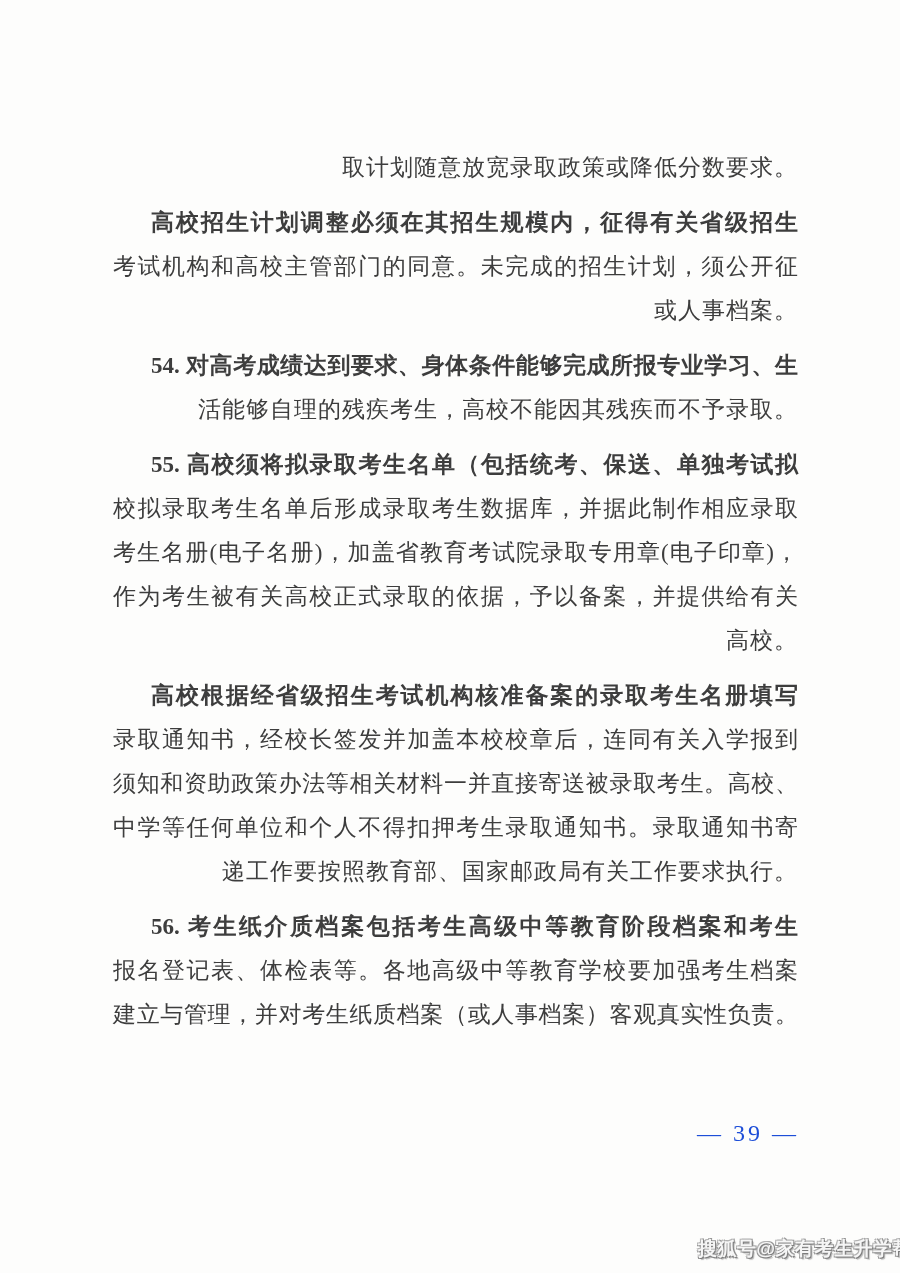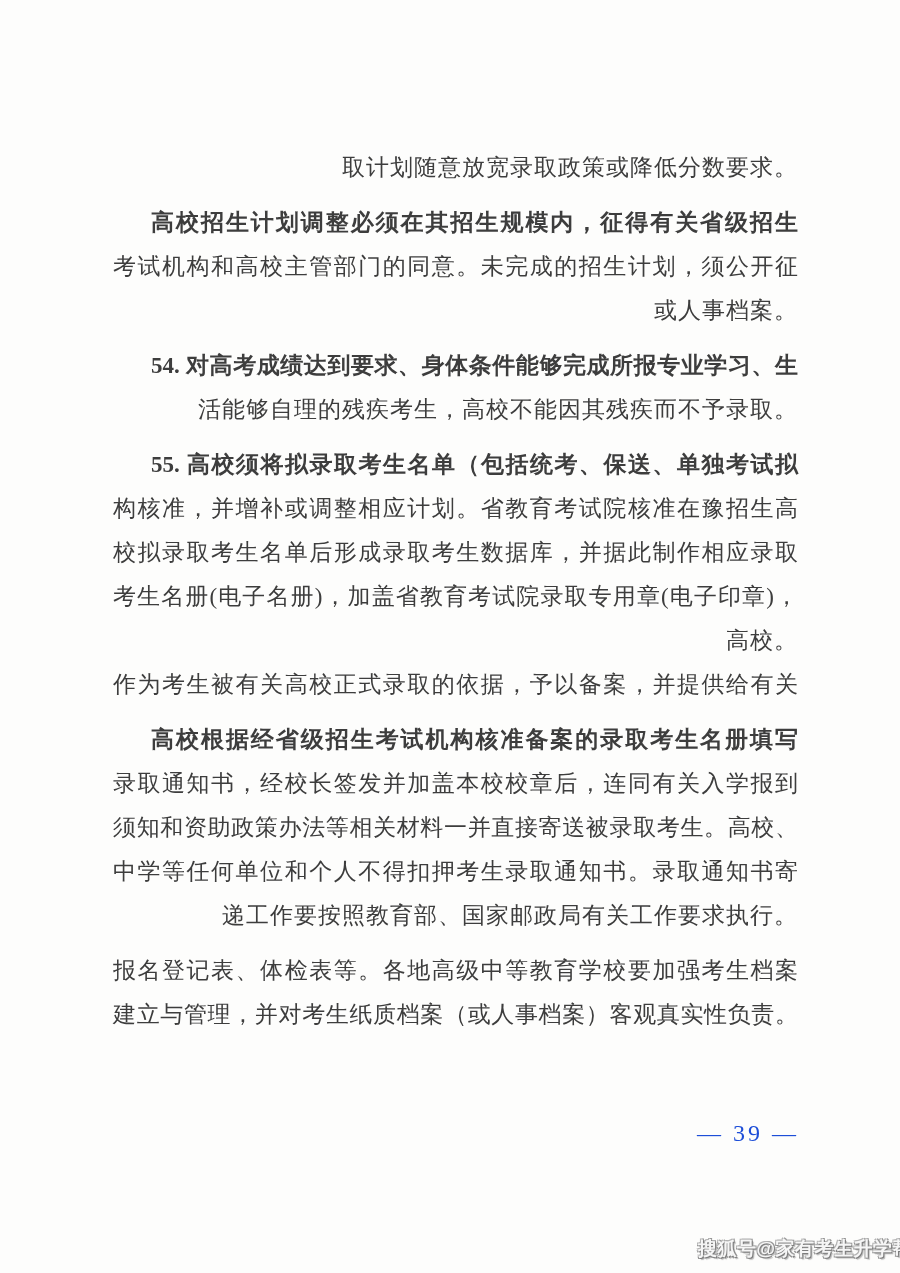--- a/index.html
+++ b/index.html
@@ -90,33 +90,33 @@
         <div class="line justify indent">高校招生计划调整必须在其招生规模内，征得有关省级招生</div>
         <div class="line justify">考试机构和高校主管部门的同意。未完成的招生计划，须公开征</div>
         <div class="line">或人事档案。</div>
       </div>
       <div class="paragraph">
         <div class="line justify indent">54. 对高考成绩达到要求、身体条件能够完成所报专业学习、生</div>
         <div class="line">活能够自理的残疾考生，高校不能因其残疾而不予录取。</div>
       </div>
       <div class="paragraph">
         <div class="line justify indent">55. 高校须将拟录取考生名单（包括统考、保送、单独考试拟</div>
-        <div class="line justify">构核准，并增补或调整相应计划。省教育考试院核准在豫招生高</div>
         <div class="line justify">校拟录取考生名单后形成录取考生数据库，并据此制作相应录取</div>
         <div class="line justify">考生名册(电子名册)，加盖省教育考试院录取专用章(电子印章)，</div>
+        <div class="line justify">作为考生被有关高校正式录取的依据，予以备案，并提供给有关</div>
         <div class="line">高校。</div>
-        <div class="line justify">作为考生被有关高校正式录取的依据，予以备案，并提供给有关</div>
       </div>
       <div class="paragraph">
         <div class="line justify indent">高校根据经省级招生考试机构核准备案的录取考生名册填写</div>
         <div class="line justify">录取通知书，经校长签发并加盖本校校章后，连同有关入学报到</div>
         <div class="line justify">须知和资助政策办法等相关材料一并直接寄送被录取考生。高校、</div>
         <div class="line justify">中学等任何单位和个人不得扣押考生录取通知书。录取通知书寄</div>
         <div class="line">递工作要按照教育部、国家邮政局有关工作要求执行。</div>
       </div>
       <div class="paragraph">
+        <div class="line justify indent">56. 考生纸介质档案包括考生高级中等教育阶段档案和考生</div>
         <div class="line justify">报名登记表、体检表等。各地高级中等教育学校要加强考生档案</div>
         <div class="line justify">建立与管理，并对考生纸质档案（或人事档案）客观真实性负责。</div>
       </div>
     </main>
   <div class="page-number">— 39 —</div>
   <div class="watermark">搜狐号@家有考生升学帮</div>
 </div>
 
 </body></html>

